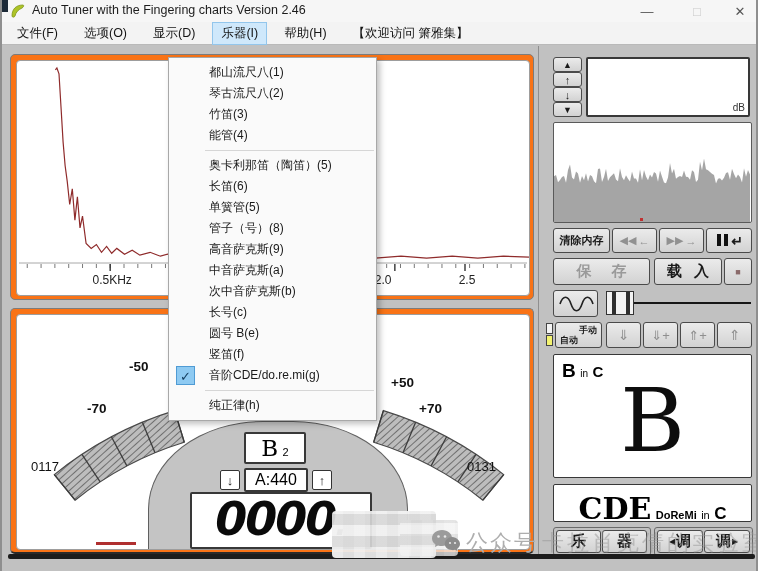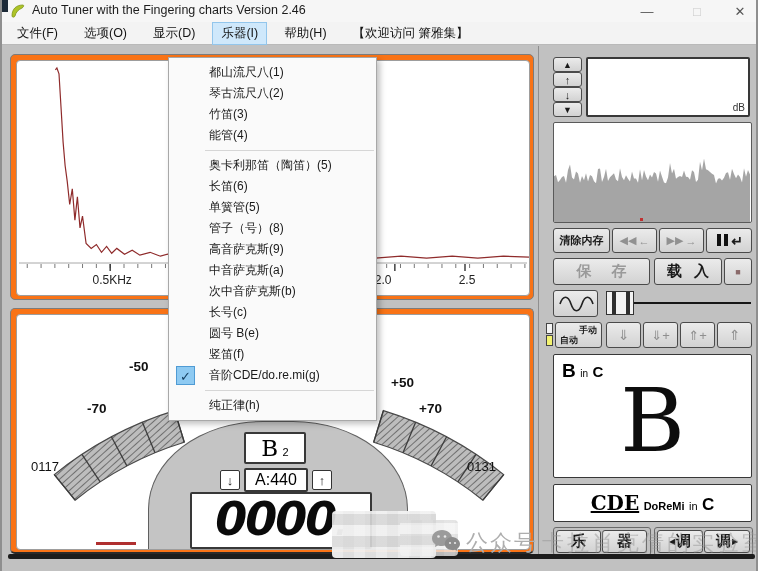--- a/index.html
+++ b/index.html
@@ -246,21 +246,21 @@
     <div style="position:absolute;left:8px;top:5px;">
       <span style="font-size:19px;font-weight:600;">B</span>
       <span style="font-size:10px;">in</span>
       <span style="font-size:15px;font-weight:600;">C</span>
     </div>
     <div style="position:absolute;left:0;top:16px;width:100%;text-align:center;font-family:'DejaVu Serif',serif;font-size:88px;line-height:100px;color:#0d0d0d;">B</div>
   </div>
 
   <div class="lcd" style="left:551px;top:484px;width:199px;height:38px;border-width:1.5px;">
     <div style="position:absolute;left:0;top:6px;width:100%;text-align:center;">
-      <span style="font-family:'DejaVu Serif',serif;font-weight:bold;font-size:20px;text-decoration:underline;">CDE</span>
+      <span style="font-family:'DejaVu Serif',serif;font-weight:bold;font-size:30px;">CDE</span>
       <span style="font-size:11px;font-weight:600;">DoReMi</span>
       <span style="font-size:11px;">in</span>
       <span style="font-size:17px;font-weight:600;">C</span>
     </div>
   </div>
 
   <div class="grp" style="left:551px;top:527px;width:98px;height:29px;">
     <div class="btn" style="left:2px;top:2px;width:45px;height:23px;font-size:15px;font-weight:bold;">乐</div>
     <div class="btn" style="left:48px;top:2px;width:45px;height:23px;font-size:15px;font-weight:bold;">器</div>
   </div>

